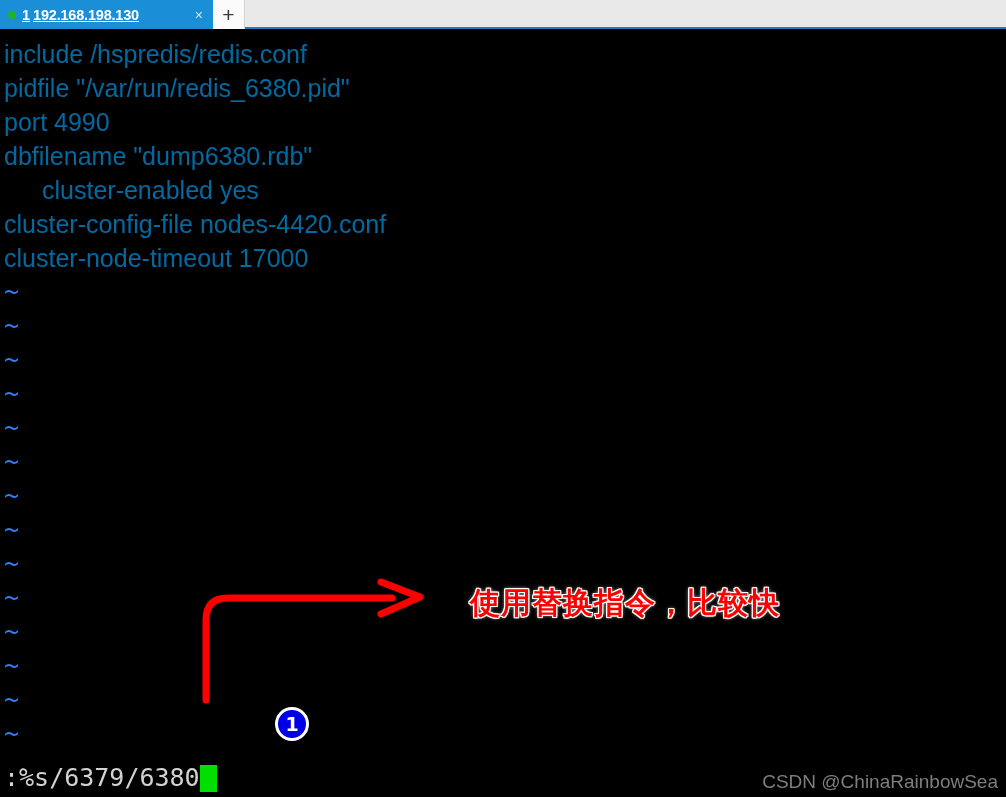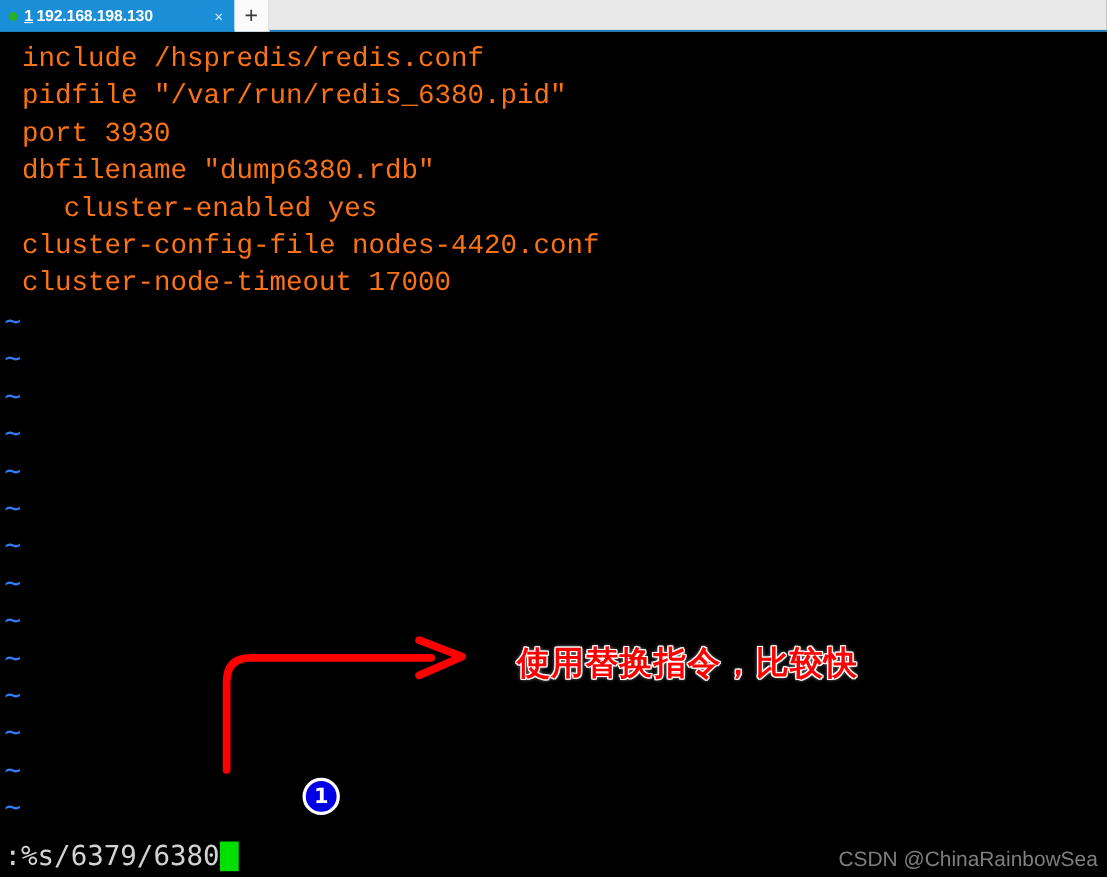--- a/index.html
+++ b/index.html
@@ -45,20 +45,21 @@
     flex: 0 0 auto;
     margin-right: 6px;
   }
   #tab-label {
     color: #ffffff;
     font-family: "Liberation Sans", sans-serif;
     font-size: 14.5px;
     font-weight: bold;
     letter-spacing: -0.2px;
     white-space: nowrap;
+    text-decoration: underline;
   }
   #tab-index {
     color: #ffffff;
     font-family: "Liberation Sans", sans-serif;
     font-size: 14.5px;
     font-weight: bold;
     text-decoration: underline;
     margin-right: 3px;
   }
   #tab-close {
@@ -100,25 +101,25 @@
     position: absolute;
     left: 0;
     top: 29px;
     width: 1006px;
     height: 768px;
     background: #000000;
     overflow: hidden;
   }
   .term-line {
     position: absolute;
-    left: 20px;
-    font-family: Liberation Mono, monospace;
+    left: 4px;
+    font-family: Liberation Sans, sans-serif;
     font-size: 25px;
     line-height: 34px;
-    color: #f97316;
+    color: #0369a1;
     white-space: pre;
     letter-spacing: 0px;
   }
   .tilde {
     position: absolute;
     left: 4px;
     font-family: "DejaVu Sans Mono", monospace;
     font-size: 25px;
     line-height: 34px;
     color: #2f7fff;
@@ -213,21 +214,21 @@
   <div id="newtab-wrap">
     <span id="newtab-plus">+</span>
   </div>
   <div id="tabbar-filler"></div>
 </div>
 
 <div id="terminal">
   <div id="text-lines">
       <div class="term-line" style="top: 8px;">include /hspredis/redis.conf</div>
       <div class="term-line" style="top: 42px;">pidfile "/var/run/redis_6380.pid"</div>
-      <div class="term-line" style="top: 76px;">port 3930</div>
+      <div class="term-line" style="top: 76px;">port 4990</div>
       <div class="term-line" style="top: 110px;">dbfilename "dump6380.rdb"</div>
       <div class="term-line" style="top: 144px; margin-left: 38px;">cluster-enabled yes</div>
       <div class="term-line" style="top: 178px;">cluster-config-file nodes-4420.conf</div>
       <div class="term-line" style="top: 212px;">cluster-node-timeout 17000</div>
     </div>
   <div id="tilde-lines">
       <div class="tilde" style="top: 246px;">~</div>
       <div class="tilde" style="top: 280px;">~</div>
       <div class="tilde" style="top: 314px;">~</div>
       <div class="tilde" style="top: 348px;">~</div>

